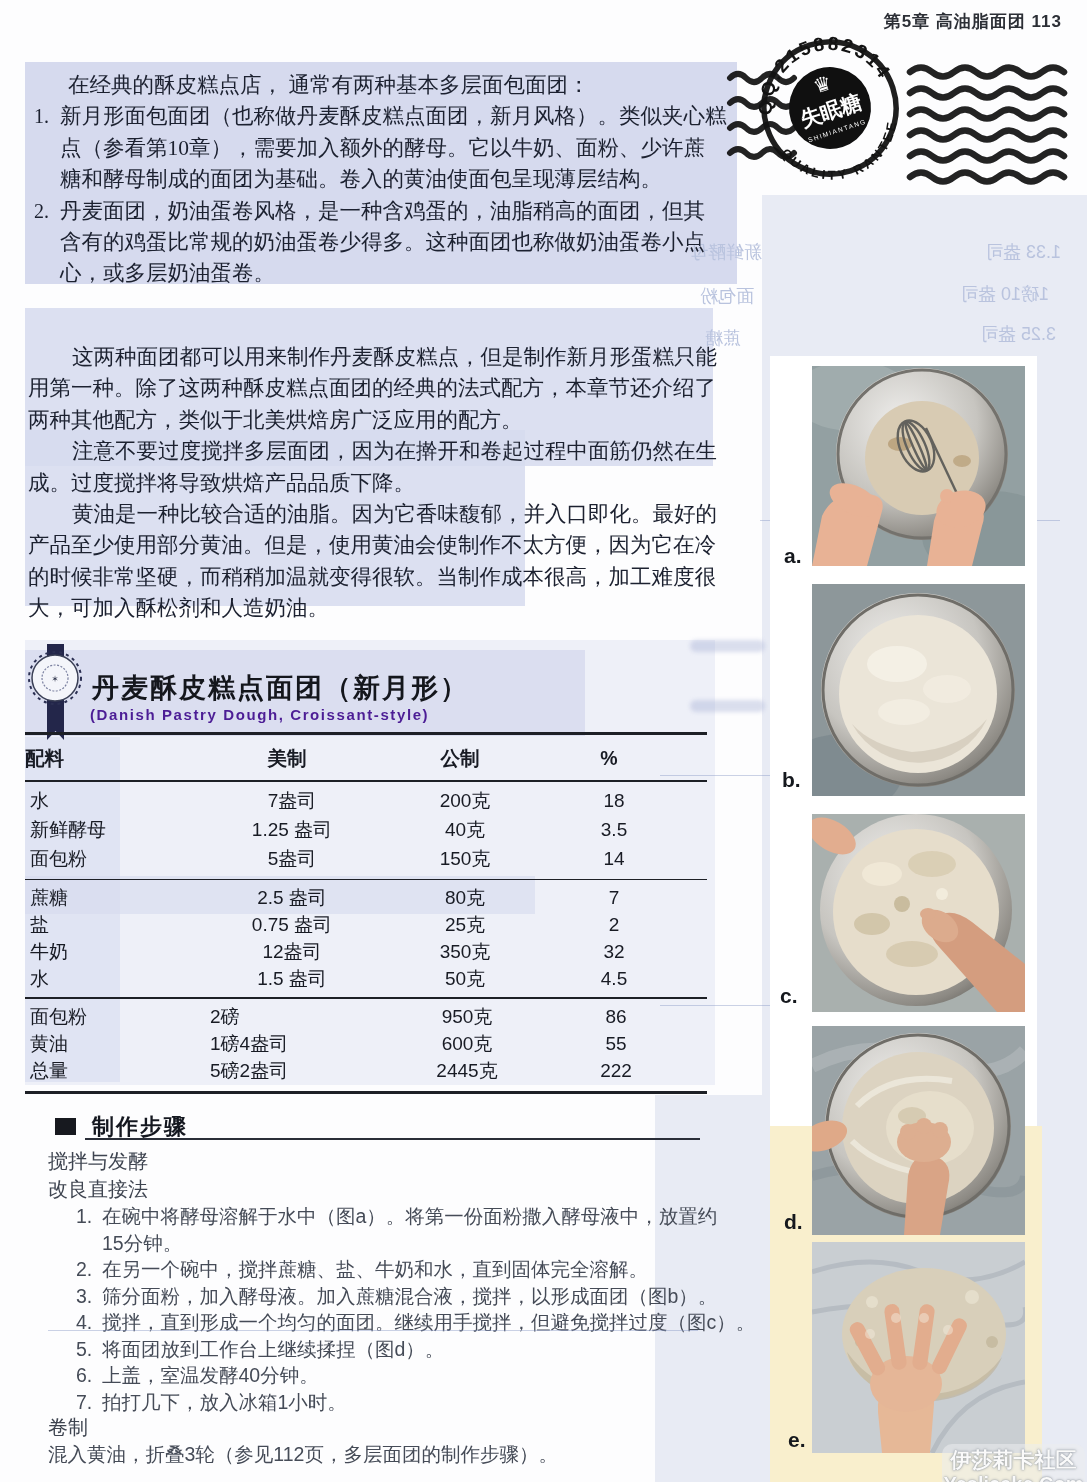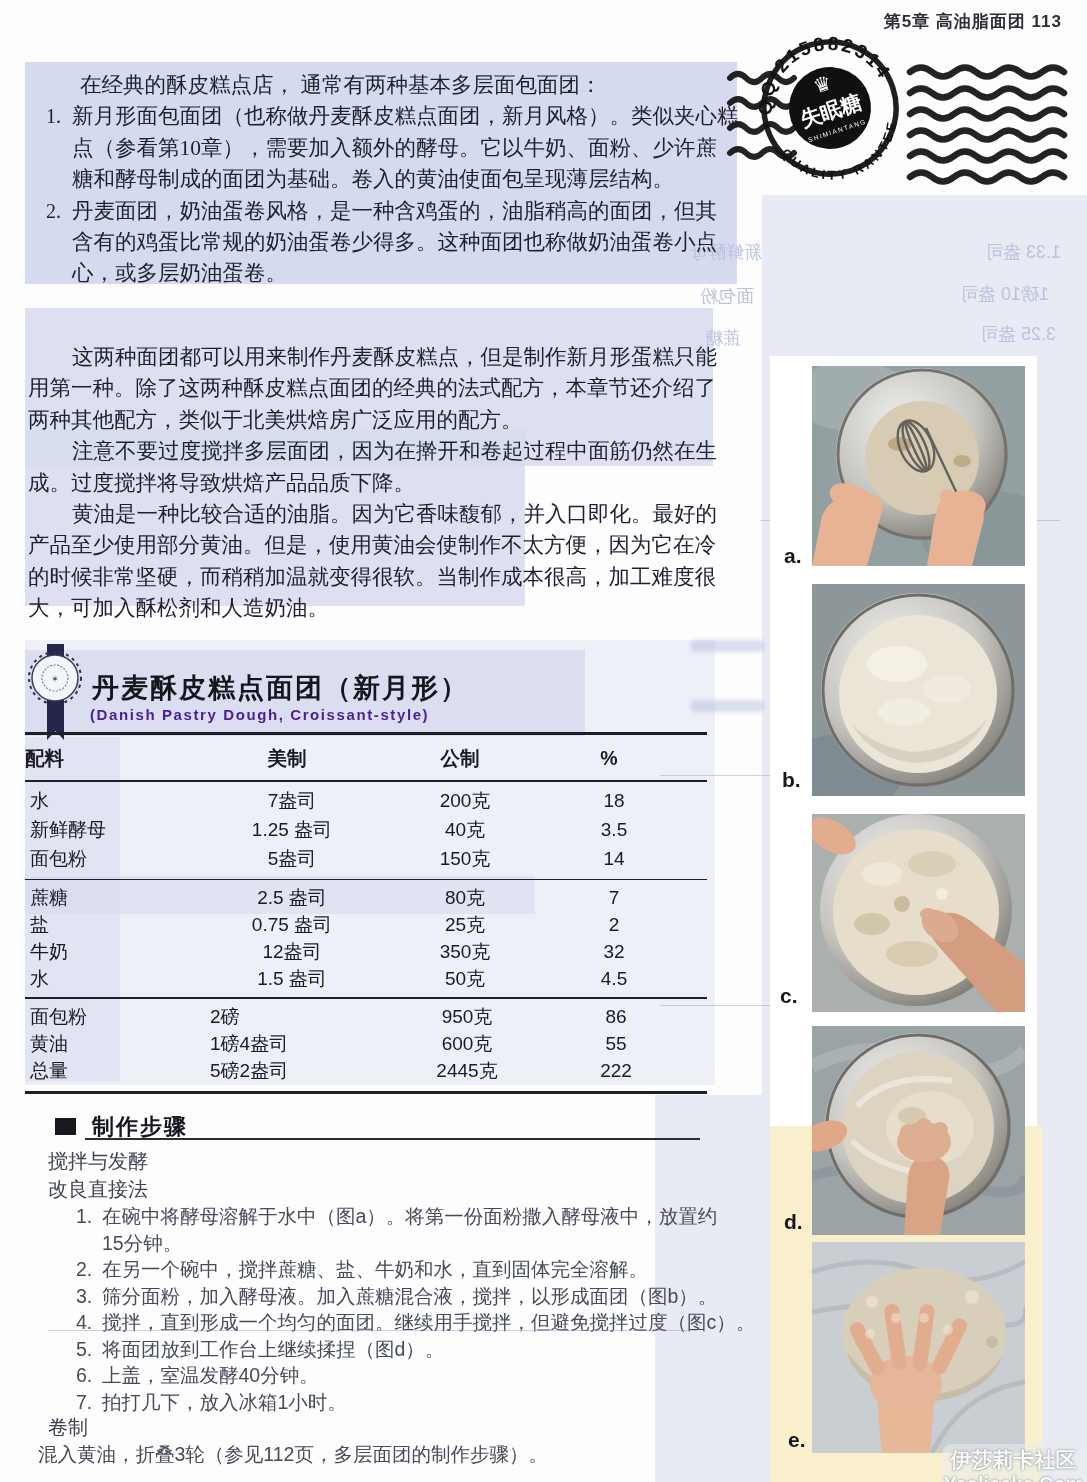--- a/index.html
+++ b/index.html
@@ -111,21 +111,21 @@
         <text font-size="13" font-weight="bold" letter-spacing="3" class="stamp-ink" font-family="Liberation Sans, sans-serif">
           <textPath href="#arcBot" startOffset="10%">QUALITY   RANTEE</textPath>
         </text>
         <text x="108" y="66" text-anchor="middle" font-size="20" fill="#ffffff">♛</text>
         <text x="108" y="94" text-anchor="middle" font-size="21" font-weight="bold" fill="#ffffff">失眠糖</text>
         <text x="108" y="110" text-anchor="middle" font-size="6.5" letter-spacing="1.5" fill="#ffffff">SHIMIANTANG</text>
       </g>
     </svg>
   </div>
 
-  <div class="abs serif" style="left:40px;top:70px;width:710px;">
+  <div class="abs serif" style="left:28px;top:70px;width:710px;">
     <div class="bodyline" style="padding-left:40px;">在经典的酥皮糕点店， 通常有两种基本多层面包面团：</div>
     <div class="listrow" style="padding-left:6px;">
       <div class="listnum bodyline">1.</div>
       <div>
         <div class="bodyline">新月形面包面团（也称做丹麦酥皮糕点面团，新月风格）。类似夹心糕</div>
         <div class="bodyline">点（参看第10章），需要加入额外的酵母。它以牛奶、面粉、少许蔗</div>
         <div class="bodyline">糖和酵母制成的面团为基础。卷入的黄油使面包呈现薄层结构。</div>
       </div>
     </div>
     <div class="listrow" style="padding-left:6px;">
@@ -289,21 +289,21 @@
     <div class="pstep">
       <div class="pnum">6.</div>
       <div class="pline">上盖，室温发酵40分钟。</div>
     </div>
     <div class="pstep">
       <div class="pnum">7.</div>
       <div class="pline">拍打几下，放入冰箱1小时。</div>
     </div>
   </div>
   <div class="abs psub" style="left:48px;top:1414px;">卷制</div>
-  <div class="abs pstep" style="left:38px;top:1441px;">
+  <div class="abs pstep" style="left:48px;top:1441px;">
     <div class="pline">混入黄油，折叠3轮（参见112页，多层面团的制作步骤）。</div>
   </div>
   <div class="abs ghostline" style="left:48px;top:1330px;width:650px;height:1px;"></div>
 
   <div class="abs mat" style="left:770px;top:356px;width:267px;height:772px;"></div>
   <div class="abs cream" style="left:770px;top:1126px;width:272px;height:356px;"></div>
 
   <div class="photo" style="left:812px;top:366px;width:213px;height:200px;">
     <svg width="213" height="200" viewBox="0 0 213 200">
       <defs>

